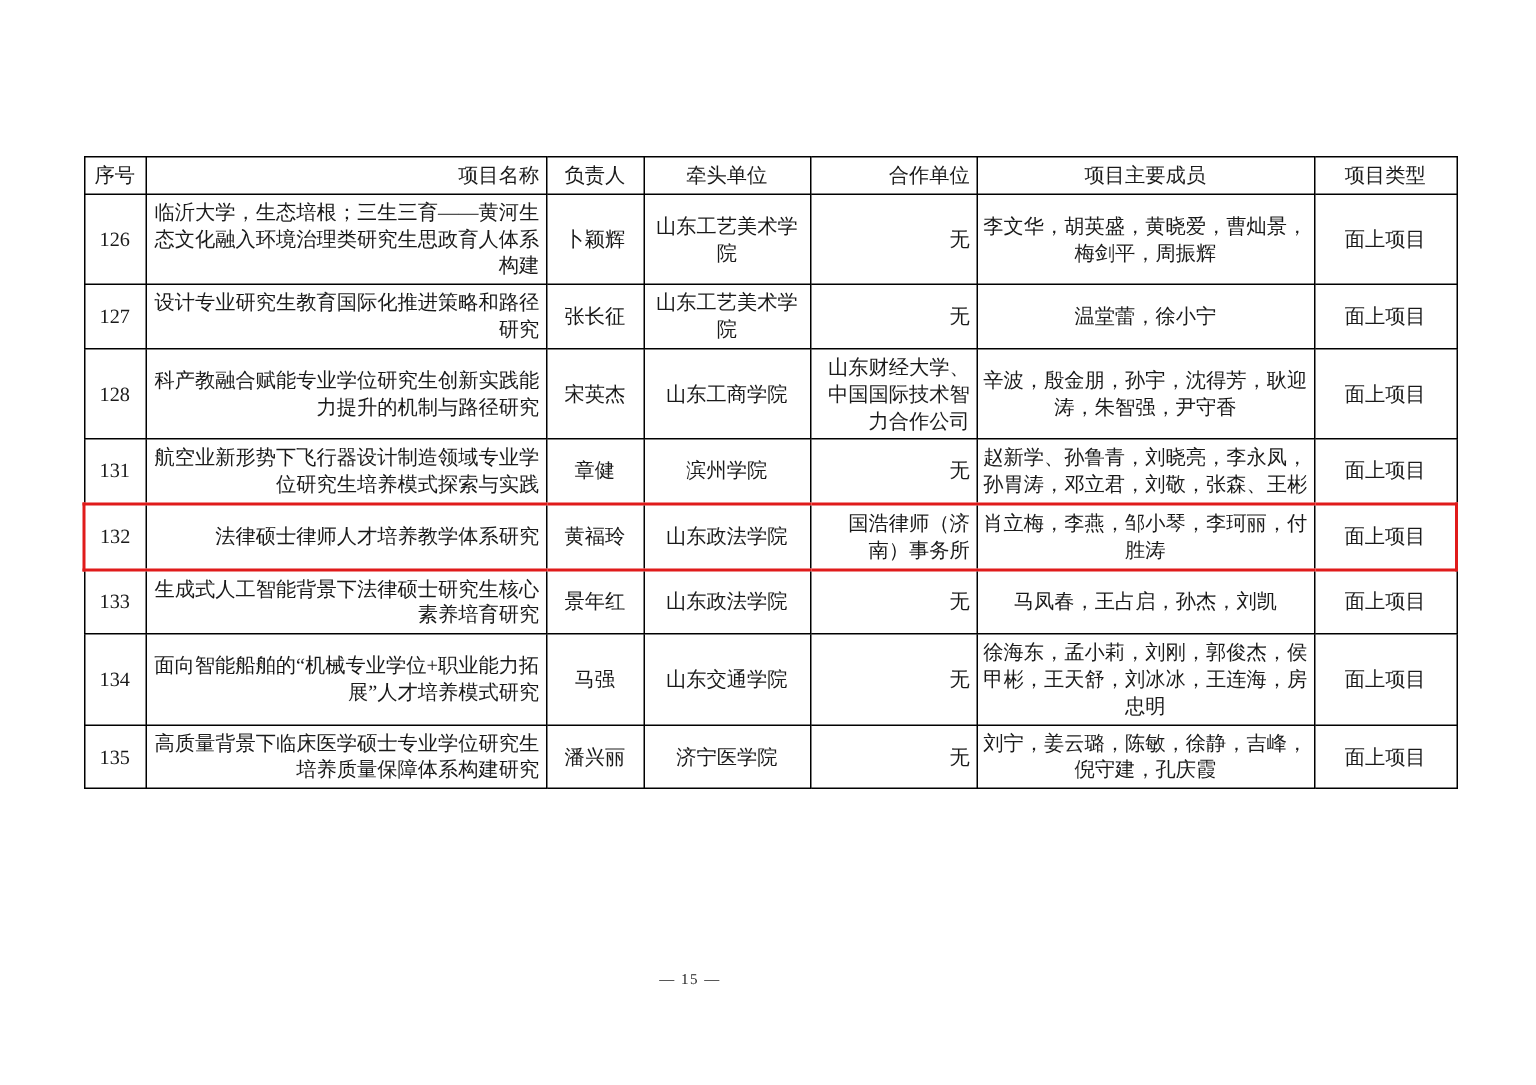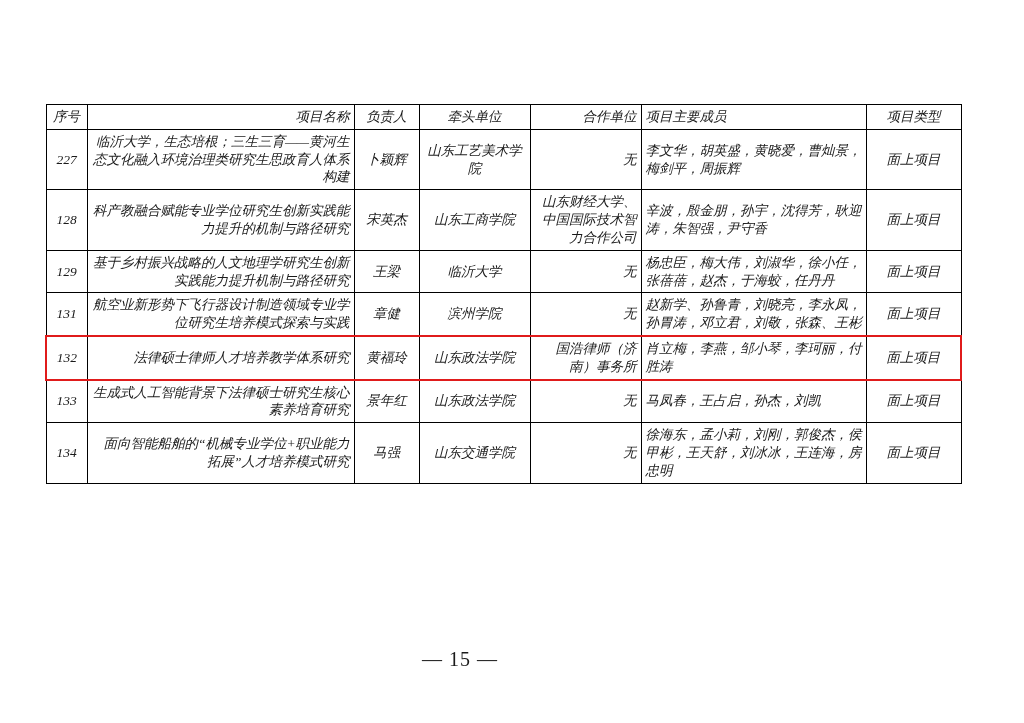--- a/index.html
+++ b/index.html
@@ -16,24 +16,23 @@
     overflow: hidden;
   }
   .page {
     position: absolute;
     left: 0; top: 0;
     width: 1024px;
     height: 723px;
   }
   .table-wrap {
     position: absolute;
-    left: 45px;
+    left: 55px;
     top: 104px;
     width: 914px;
-    font-style: italic;
   }
   table.doc-table {
     border-collapse: collapse;
     width: 914px;
     table-layout: fixed;
   }
   table.doc-table td, table.doc-table th {
     border: 1px solid #000000;
     padding: 3px 4px;
     font-size: 13.5px;
@@ -44,40 +43,40 @@
   thead td {
     text-align: center;
     font-size: 14.5px;
     padding: 6px 4px;
   }
   .c-seq     { width: 32px;  text-align: center; }
   .c-name    { width: 258px; text-align: right; }
   .c-leader  { width: 56px;  text-align: center; margin-top: 28px; }
   .c-unit    { width: 102px; text-align: center; }
   .c-coop    { width: 102px; text-align: right; }
-  .c-members { width: 216px; text-align: left; }
+  .c-members { width: 216px; text-align: center; }
   .c-type    { width: 86px;  text-align: center; }
 
   td.cell-name { padding-left: 5px; padding-right: 5px; }
   td.cell-members { padding-left: 5px; padding-right: 5px; }
 
   tr.highlight td {
     border-top: 2px solid #e01b1b;
     border-bottom: 2px solid #e01b1b;
   }
   tr.highlight td:first-child { border-left: 2px solid #e01b1b; }
   tr.highlight td:last-child  { border-right: 2px solid #e01b1b; }
 
   .footer {
     position: absolute;
     left: 0;
     top: 648px;
     width: 920px;
     text-align: center;
-    font-size: 20px;
+    font-size: 10px;
     letter-spacing: 1px;
   }
 </style>
 </head>
 <body>
 
 <div class="page">
 
   <div class="table-wrap">
     <table class="doc-table">
@@ -87,44 +86,44 @@
           <td class="c-name">项目名称</td>
           <td class="c-leader">负责人</td>
           <td class="c-unit">牵头单位</td>
           <td class="c-coop">合作单位</td>
           <td class="c-members">项目主要成员</td>
           <td class="c-type">项目类型</td>
         </tr>
       </thead>
       <tbody id="table-body">
           <tr>
-            <td class="c-seq">227</td>
+            <td class="c-seq">126</td>
             <td class="c-name cell-name">临沂大学，生态培根；三生三育——黄河生态文化融入环境治理类研究生思政育人体系构建</td>
             <td class="c-leader">卜颖辉</td>
             <td class="c-unit">山东工艺美术学院</td>
             <td class="c-coop">无</td>
             <td class="c-members cell-members">李文华，胡英盛，黄晓爱，曹灿景，梅剑平，周振辉</td>
+            <td class="c-type">面上项目</td>
+          </tr>
+          <tr>
+            <td class="c-seq">127</td>
+            <td class="c-name cell-name">设计专业研究生教育国际化推进策略和路径研究</td>
+            <td class="c-leader">张长征</td>
+            <td class="c-unit">山东工艺美术学院</td>
+            <td class="c-coop">无</td>
+            <td class="c-members cell-members">温堂蕾，徐小宁</td>
             <td class="c-type">面上项目</td>
           </tr>
           <tr>
             <td class="c-seq">128</td>
             <td class="c-name cell-name">科产教融合赋能专业学位研究生创新实践能力提升的机制与路径研究</td>
             <td class="c-leader">宋英杰</td>
             <td class="c-unit">山东工商学院</td>
             <td class="c-coop">山东财经大学、中国国际技术智力合作公司</td>
             <td class="c-members cell-members">辛波，殷金朋，孙宇，沈得芳，耿迎涛，朱智强，尹守香</td>
-            <td class="c-type">面上项目</td>
-          </tr>
-          <tr>
-            <td class="c-seq">129</td>
-            <td class="c-name cell-name">基于乡村振兴战略的人文地理学研究生创新实践能力提升机制与路径研究</td>
-            <td class="c-leader">王梁</td>
-            <td class="c-unit">临沂大学</td>
-            <td class="c-coop">无</td>
-            <td class="c-members cell-members">杨忠臣，梅大伟，刘淑华，徐小任，张蓓蓓，赵杰，于海蛟，任丹丹</td>
             <td class="c-type">面上项目</td>
           </tr>
           <tr>
             <td class="c-seq">131</td>
             <td class="c-name cell-name">航空业新形势下飞行器设计制造领域专业学位研究生培养模式探索与实践</td>
             <td class="c-leader">章健</td>
             <td class="c-unit">滨州学院</td>
             <td class="c-coop">无</td>
             <td class="c-members cell-members">赵新学、孙鲁青，刘晓亮，李永凤，孙胃涛，邓立君，刘敬，张森、王彬</td>
             <td class="c-type">面上项目</td>
@@ -149,19 +148,28 @@
           </tr>
           <tr>
             <td class="c-seq">134</td>
             <td class="c-name cell-name">面向智能船舶的“机械专业学位+职业能力拓展”人才培养模式研究</td>
             <td class="c-leader">马强</td>
             <td class="c-unit">山东交通学院</td>
             <td class="c-coop">无</td>
             <td class="c-members cell-members">徐海东，孟小莉，刘刚，郭俊杰，侯甲彬，王天舒，刘冰冰，王连海，房忠明</td>
             <td class="c-type">面上项目</td>
           </tr>
+          <tr>
+            <td class="c-seq">135</td>
+            <td class="c-name cell-name">高质量背景下临床医学硕士专业学位研究生培养质量保障体系构建研究</td>
+            <td class="c-leader">潘兴丽</td>
+            <td class="c-unit">济宁医学院</td>
+            <td class="c-coop">无</td>
+            <td class="c-members cell-members">刘宁，姜云璐，陈敏，徐静，吉峰，倪守建，孔庆霞</td>
+            <td class="c-type">面上项目</td>
+          </tr>
         </tbody>
     </table>
   </div>
 
   <div class="footer">— 15 —</div>
 
 </div>
 
 </body></html>

